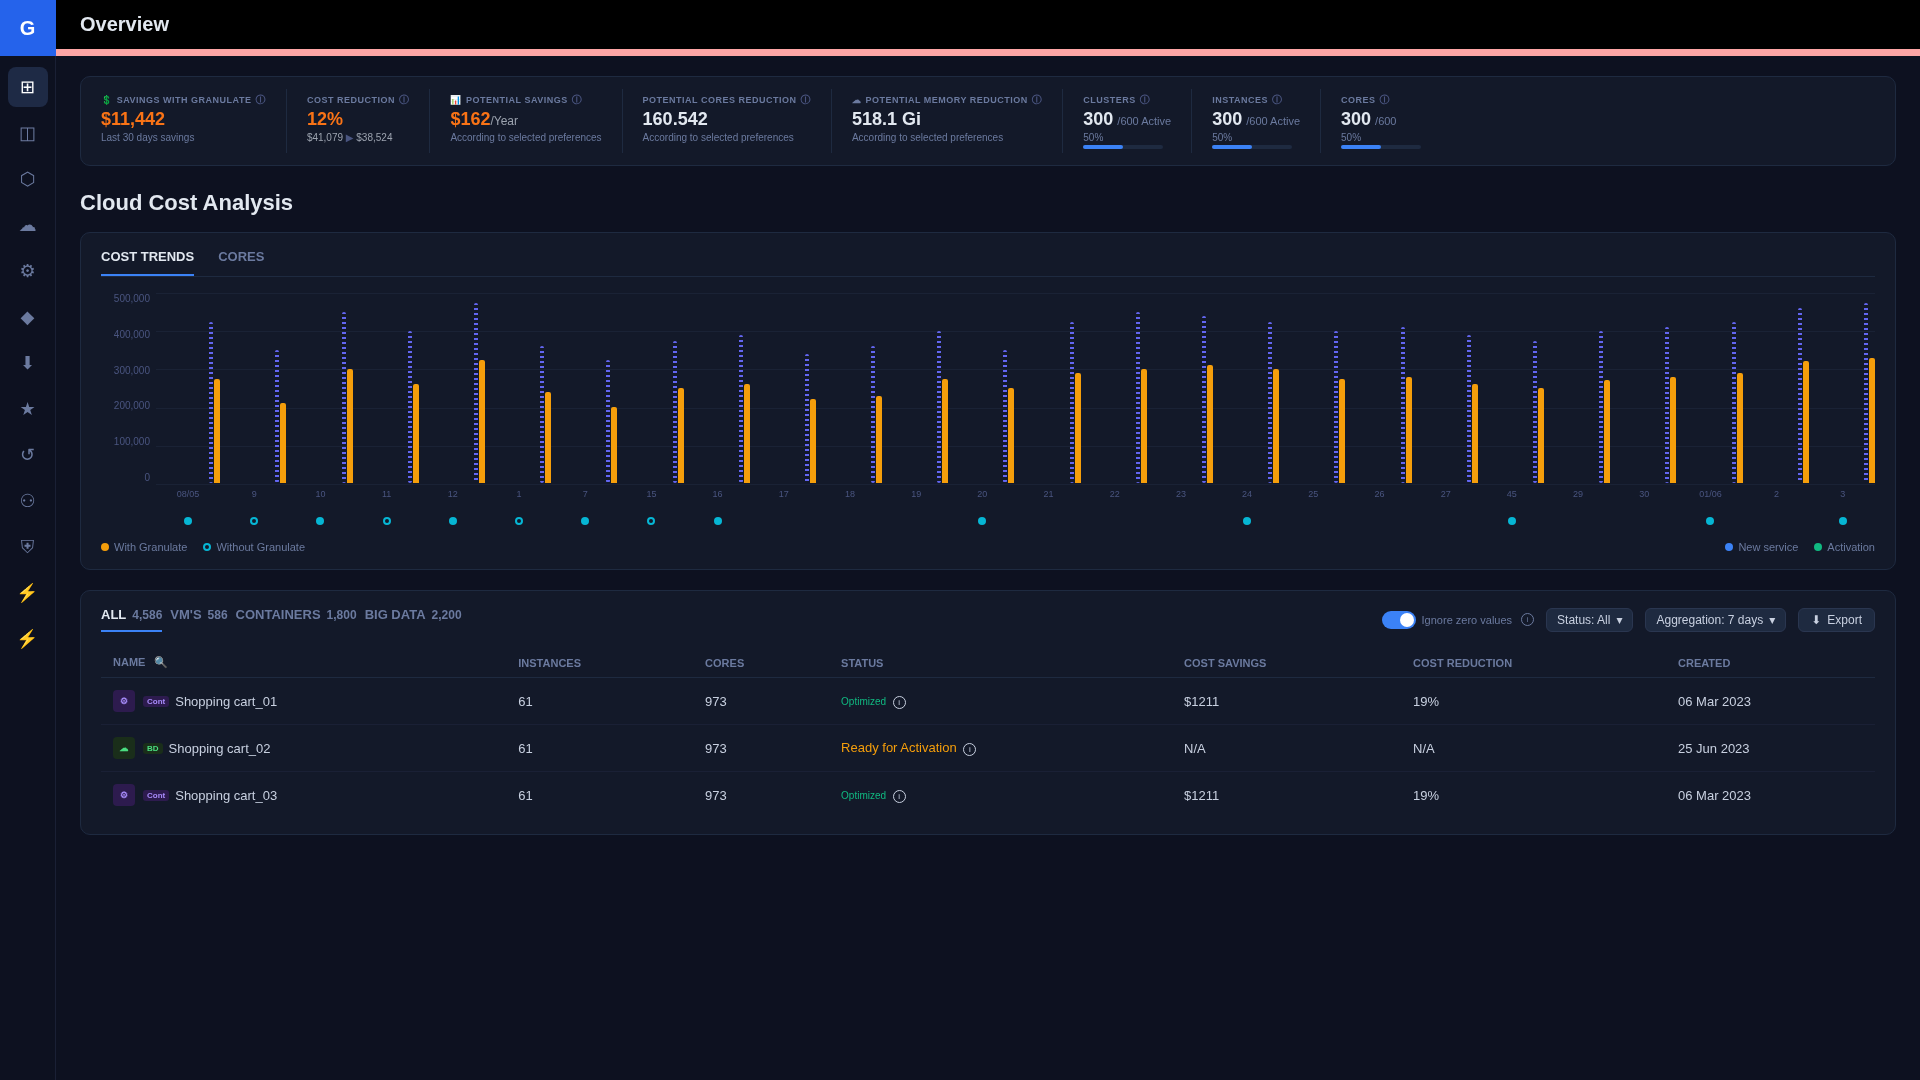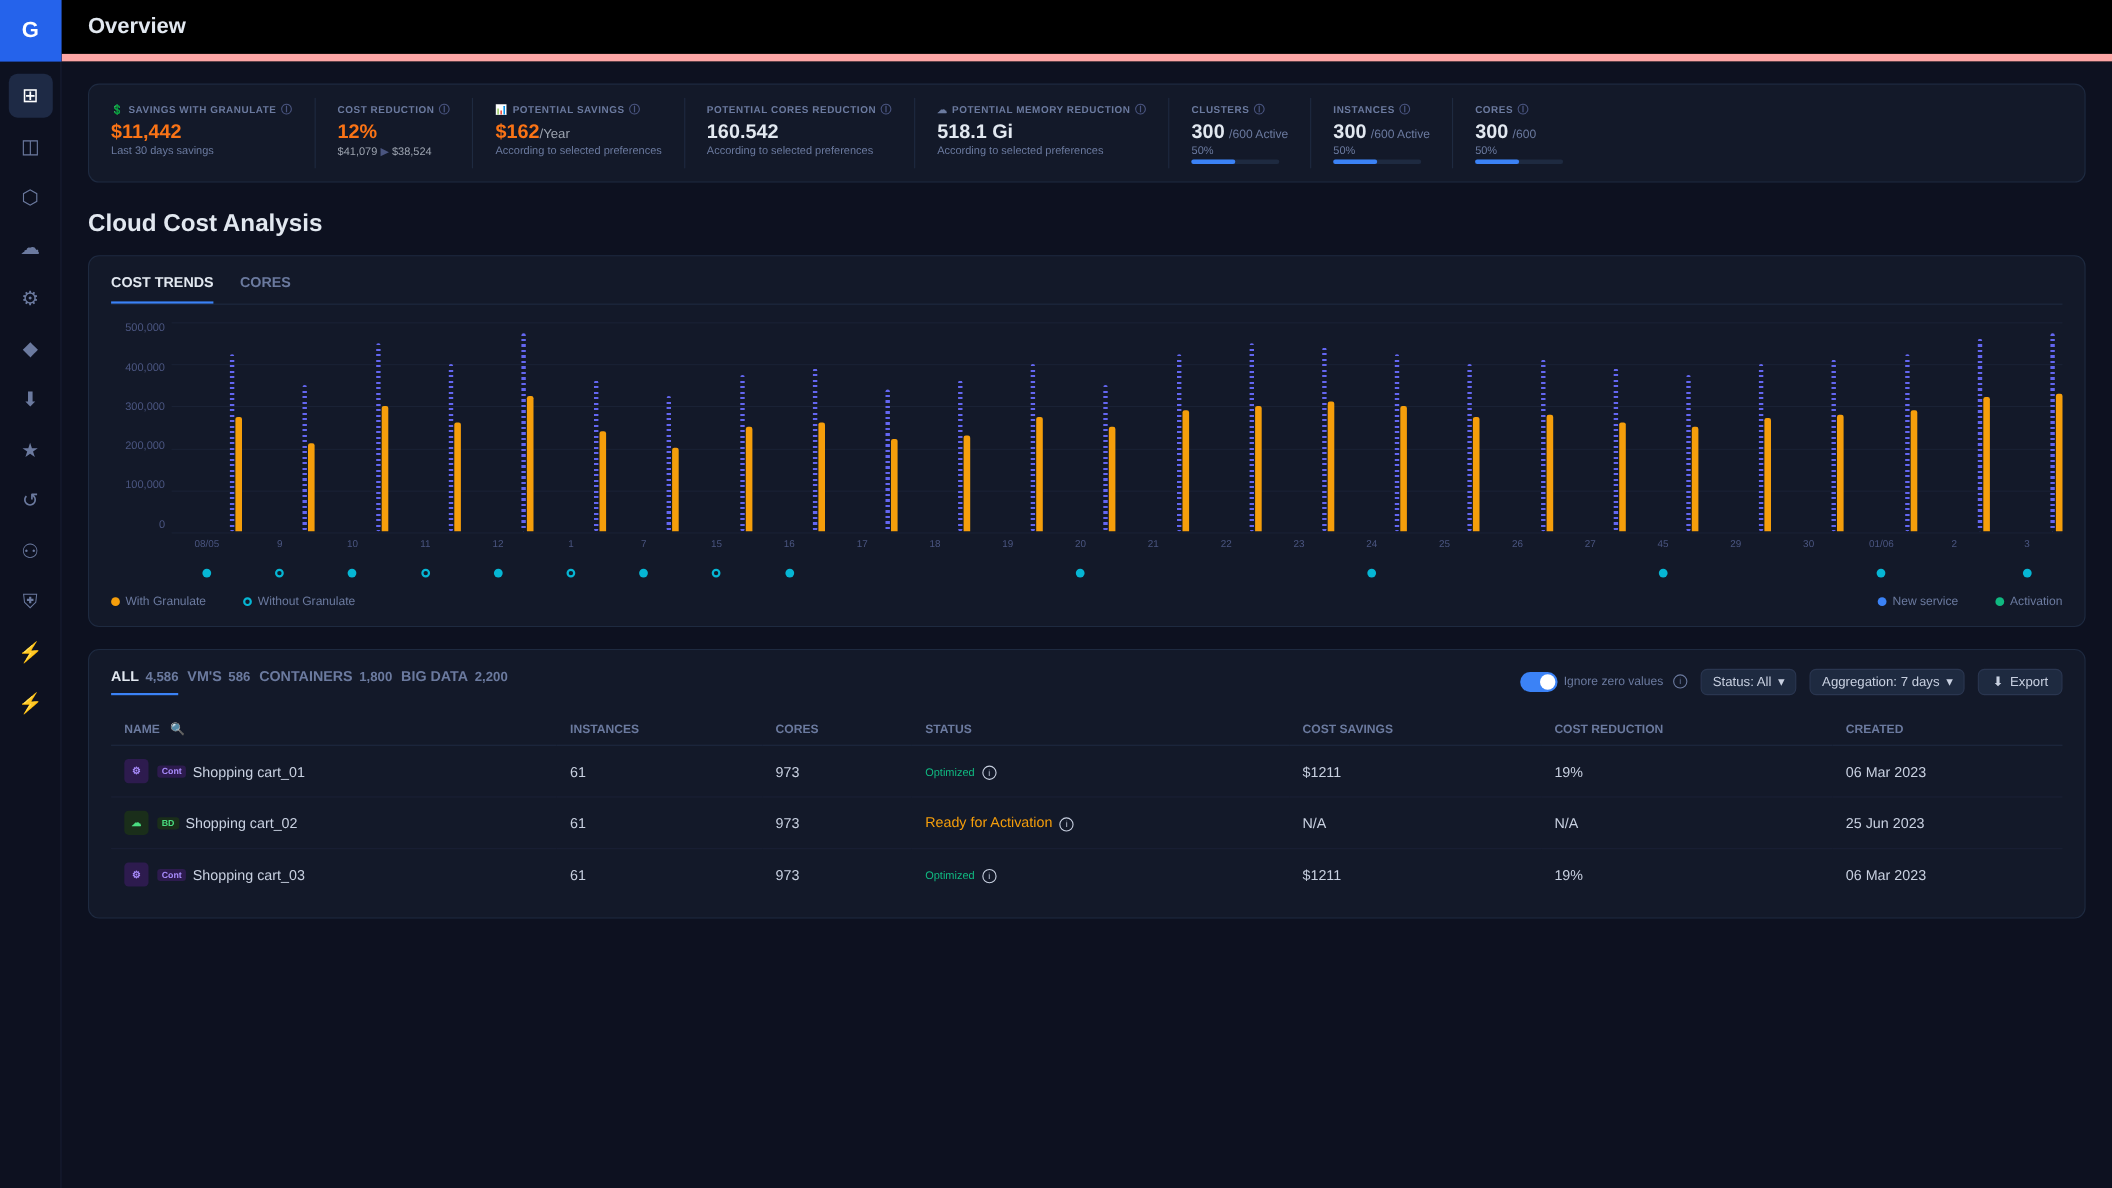--- a/index.html
+++ b/index.html
@@ -233,21 +233,21 @@
       width: 8px;
       height: 8px;
       border-radius: 50%;
     }
     .dot.filled { background: #06b6d4; }
     .dot.outlined { width: 8px; height: 8px; border-radius: 50%; border: 2px solid #06b6d4; background: transparent; }
 
     
     .chart-legend {
       display: flex;
-      gap: 34px;
+      gap: 16px;
       margin-top: 8px;
       font-size: 11px;
       color: #6b7a9f;
     }
     .legend-item { display: flex; align-items: center; gap: 5px; }
     .legend-dot { width: 8px; height: 8px; border-radius: 50%; }
     .legend-dot.filled { background: #f59e0b; }
     .legend-dot.outlined { border: 2px solid #06b6d4; background: transparent; }
 
     

